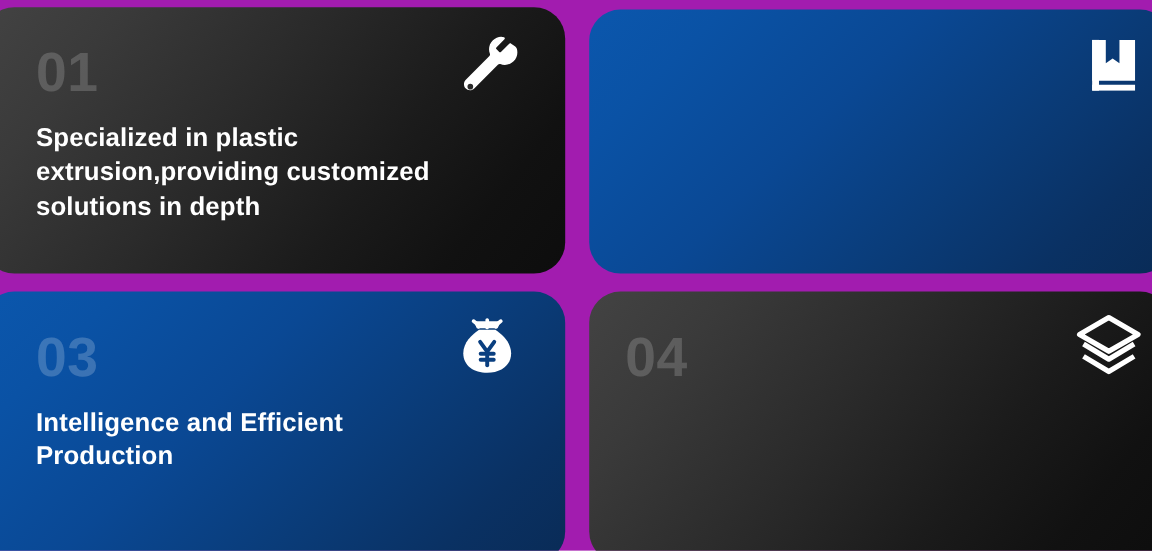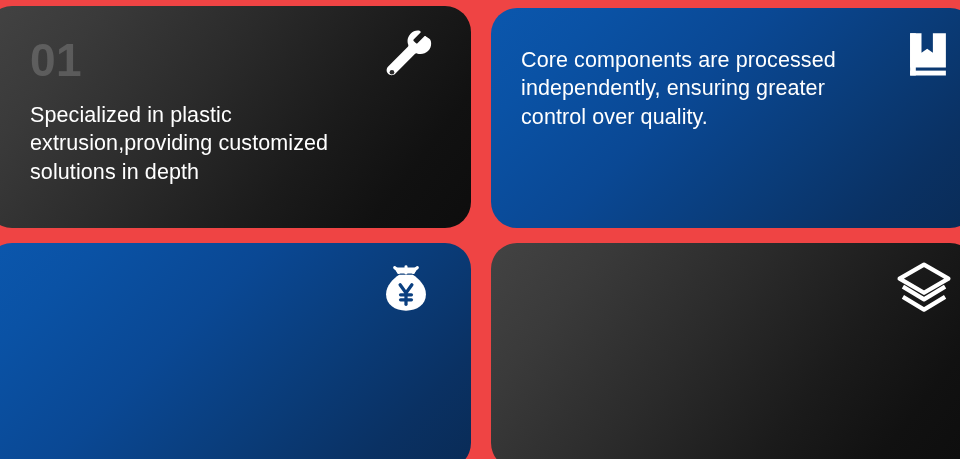--- a/index.html
+++ b/index.html
@@ -13,21 +13,21 @@
     height: 459px;
     overflow: hidden;
     font-family: "Liberation Sans", sans-serif;
     -webkit-font-smoothing: antialiased;
   }
 
   .feature-grid {
     position: relative;
     width: 960px;
     height: 459px;
-    background: #ef4444;
+    background: #a21caf;
   }
 
   .card {
     position: absolute;
     border-radius: 26px;
     overflow: hidden;
     box-sizing: border-box;
   }
 
   
@@ -97,21 +97,21 @@
     padding-top: 11px;
     user-select: none;
   }
   .surface-dark .card-number { color: rgba(255,255,255,0.175); }
   .surface-blue .card-number { color: rgba(255,255,255,0.205); }
 
   .card-text {
     margin: 0;
     padding-top: 18px;
     font-size: 21.5px;
-    font-weight: 400;
+    font-weight: 700;
     line-height: 1.32;
     color: #ffffff;
     letter-spacing: 0.1px;
     max-width: 430px;
     white-space: pre-line;
   }
   .card-2 .card-text,
   .card-4 .card-text { max-width: 452px; }
 
   .card-icon {
@@ -145,53 +145,54 @@
         <svg viewBox="0 0 64 64" fill="none" xmlns="http://www.w3.org/2000/svg" aria-hidden="true">
           <path d="M53.6 6.2c-.7-.6-1.8-.5-2.4.2l-8.7 8.7c-.5.5-1.3.5-1.8 0l-3.1-3.1c-.5-.5-.5-1.3 0-1.8l8.7-8.7c.7-.7.5-1.9-.4-2.3C42.2-2.3 37.2-.9 33.6 2.7c-3.9 3.9-4.9 9.6-3 14.4.3.8.1 1.8-.5 2.4L4.6 45.1c-2.5 2.5-2.7 6.6-.3 9.2 2.5 2.7 6.8 2.8 9.4.2l25.8-25.8c.6-.6 1.5-.8 2.3-.5 4.8 1.9 10.5.9 14.4-3 3.7-3.7 5-9 3.4-13.7-.3-.9-.9-1.6-1.6-2.2l-4.4-3.1z" fill="currentColor" transform="translate(2,2) scale(0.95)"></path>
           <circle cx="11" cy="52" r="2.9" fill="#2a2a2a"></circle>
         </svg>
       </div>
     </div>
   </div>
 
   <div class="card card-2 surface-blue">
     <div class="card-inner">
-      <div class="card-text">Core components are processed
-independently, ensuring greater
-control over quality.</div>
       <div class="card-icon">
         <svg viewBox="0 0 64 64" fill="none" xmlns="http://www.w3.org/2000/svg" aria-hidden="true">
           <path d="M10 4h14v24l7-5 7 5V4h16v42H10V4z" fill="currentColor"></path>
           <rect x="10" y="50" width="44" height="6" fill="currentColor"></rect>
           <rect x="10" y="4" width="7" height="52" fill="currentColor"></rect>
         </svg>
       </div>
     </div>
   </div>
 
   <div class="card card-3 surface-blue">
     <div class="card-inner">
+      <div class="card-number">03</div>
+      <div class="card-text">Intelligence and Efficient
+Production</div>
       <div class="card-icon">
         <svg viewBox="0 0 64 64" fill="none" xmlns="http://www.w3.org/2000/svg" aria-hidden="true">
           <path d="M19.5 9.5h25l-3 6.5h-19l-3-6.5z" fill="currentColor"></path>
           <path d="M19.5 9.5c2.4 1.4 3.8 3.4 4.6 5.2M32 8.6c.4 2.3.3 4.6-.1 6.7M44.5 9.5c-2.4 1.4-3.8 3.4-4.6 5.2" stroke="currentColor" stroke-width="3.4" stroke-linecap="round" fill="none"></path>
           <path d="M24.5 17.5h15c6.5 4.3 14.5 11.8 14.5 21.5C54 50.5 44.2 57 32 57S10 50.5 10 39c0-9.7 8-17.2 14.5-21.5z" fill="currentColor"></path>
           <g stroke="#0a3f80" stroke-width="3.6" stroke-linecap="round" fill="none">
             <path d="M25.5 28.5 32 37.5l6.5-9"></path>
             <path d="M26 39.5h12"></path>
             <path d="M26 45h12"></path>
             <path d="M32 37.5V50"></path>
           </g>
         </svg>
       </div>
     </div>
   </div>
 
   <div class="card card-4 surface-dark">
     <div class="card-inner">
+      <div class="card-number">04</div>
       <div class="card-icon">
         <svg viewBox="0 0 64 64" fill="none" xmlns="http://www.w3.org/2000/svg" aria-hidden="true">
           <g stroke="currentColor" stroke-width="4.6" stroke-linejoin="round" fill="none">
             <path d="M32 6 58 21 32 36 6 21 32 6z"></path>
             <path d="M9.5 29.5 32 43l22.5-13.5"></path>
             <path d="M9.5 40.5 32 54l22.5-13.5"></path>
           </g>
         </svg>
       </div>
     </div>

